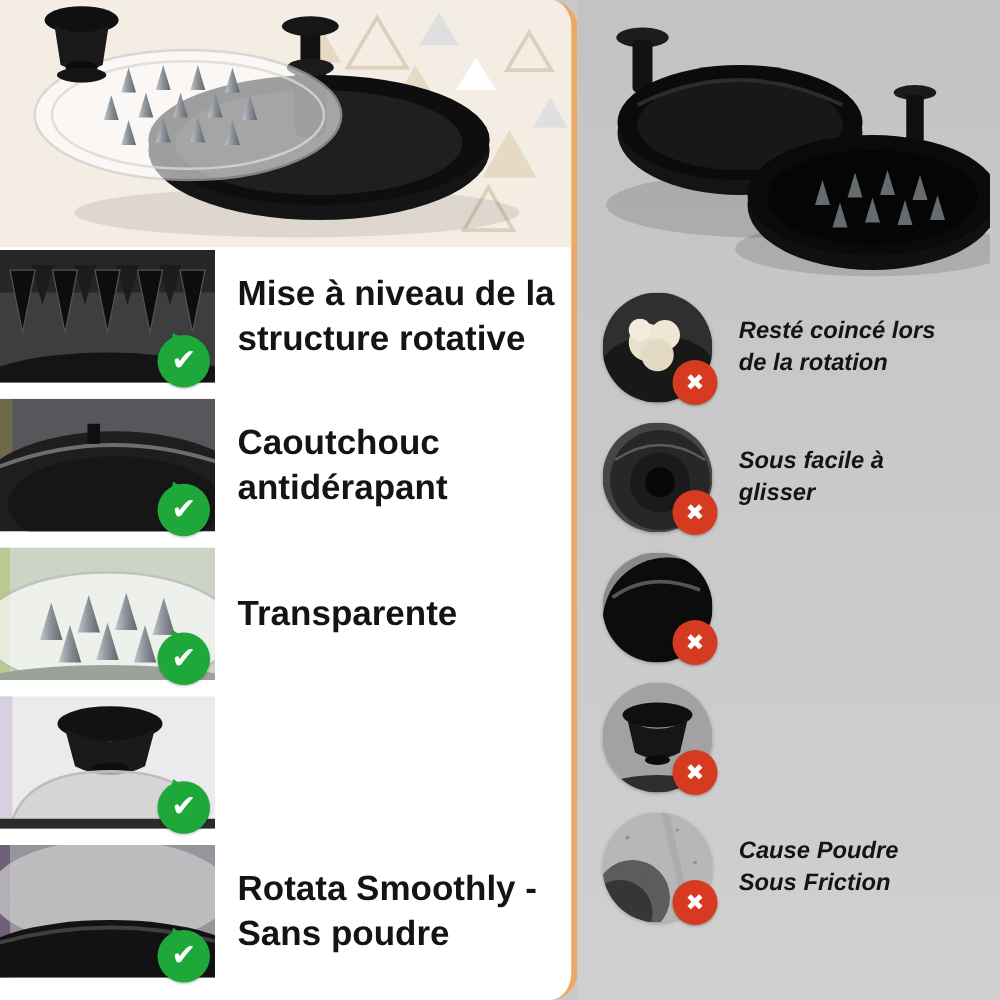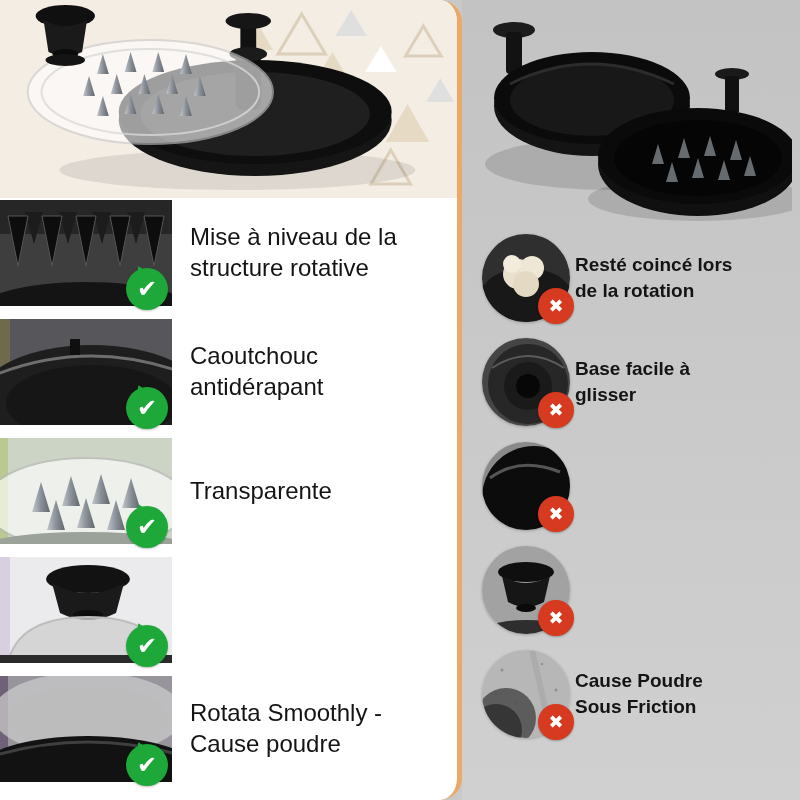--- a/index.html
+++ b/index.html
@@ -38,21 +38,21 @@
     box-shadow: 0 1px 2px rgba(0,0,0,.25);
   }
   .badge-check::after {
     content: ""; position: absolute; top: -8px; left: 7px;
     border: 6px solid transparent;
     border-bottom: 9px solid var(--check-green, #1fa83a);
     transform: rotate(-24deg);
   }
   .feature-text {
     margin: 0 0 0 18px; width: 258px;
-    font-size: 24px; font-weight: 400; line-height: 1.28;
+    font-size: 28px; font-weight: 700; line-height: 1.28;
     color: var(--text-dark, #131313);
     white-space: pre-line;
   }
 
   
   .panel-right {
     flex: 1; display: flex; flex-direction: column;
     background: linear-gradient(180deg, #c3c3c3, #d0d0d0);
   }
   .hero-right { height: 228px; flex: none; padding: 14px 8px 0 8px; }
@@ -61,24 +61,25 @@
   .defect-row { display: flex; align-items: center; margin-bottom: 16px; }
   .round-thumb { position: relative; width: 88px; height: 88px; flex: none; }
   .round-thumb .photo { width: 88px; height: 88px; border-radius: 50%; overflow: hidden; box-shadow: 0 1px 3px rgba(0,0,0,.25); }
   .photo svg { display: block; width: 100%; height: 100%; }
   .badge-cross {
     width: 36px; height: 36px; right: -4px; bottom: -2px;
     background: var(--cross-red, #d63a20); font-size: 18px;
     box-shadow: 0 1px 2px rgba(0,0,0,.3);
   }
   .defect-text {
-    margin: 0 0 0 5px; width: 196px;
+    margin: 0 0 0 21px; width: 196px;
     font-size: 19px; font-weight: 600; line-height: 1.35;
     color: var(--text-dark, #161616);
     white-space: pre-line;
+    font-style: italic;
   }
 </style>
 </head>
 <body>
 
 <svg width="0" height="0" style="position:absolute" aria-hidden="true">
   <defs>
     <path id="spike-up" d="M0 0 L6 -20 L12 0 Z"></path>
     <linearGradient id="metal" x1="0" y1="0" x2="1" y2="0">
       <stop offset="0" stop-color="#c2c7cd"></stop>
@@ -238,21 +239,21 @@
             <rect width="172" height="106" fill="#97959b"></rect>
             <rect width="8" height="106" fill="#6f6278"></rect>
             <ellipse cx="88" cy="38" rx="96" ry="42" fill="#c9c9c9" opacity="0.75"></ellipse>
             <ellipse cx="88" cy="42" rx="80" ry="32" fill="#bdbdbd" opacity="0.6"></ellipse>
             <ellipse cx="88" cy="96" rx="112" ry="36" fill="#121212"></ellipse>
             <path d="M-20 84 q108 -36 216 0" stroke="#3f3f3f" stroke-width="3" fill="none"></path>
           </svg>
           <span class="badge badge-check">✔</span>
         </div>
         <p class="feature-text">Rotata Smoothly -
-Cause poudre</p>
+Sans poudre</p>
       </div>
 
     </div>
   </section>
 
   <section class="panel-right">
 
     <div class="hero-right">
       <svg viewBox="0 0 322 214" preserveAspectRatio="none">
         <ellipse cx="140" cy="150" rx="125" ry="26" fill="#000000" opacity="0.13"></ellipse>
@@ -309,21 +310,21 @@
             <svg viewBox="0 0 88 88">
               <rect width="88" height="88" fill="#454545"></rect>
               <circle cx="46" cy="46" r="40" fill="#272727"></circle>
               <circle cx="46" cy="48" r="24" fill="#1a1a1a"></circle>
               <circle cx="46" cy="48" r="12" fill="#070707"></circle>
               <path d="M10 30 q36 -24 72 0" stroke="#5c5c5c" stroke-width="2" fill="none"></path>
             </svg>
           </div>
           <span class="badge badge-cross">✖</span>
         </div>
-        <p class="defect-text">Base facile à
+        <p class="defect-text">Sous facile à
 glisser</p>
       </div>
 
       <div class="defect-row">
         <div class="round-thumb">
           <div class="photo">
             <svg viewBox="0 0 88 88">
               <rect width="88" height="88" fill="#8a8a8a"></rect>
               <circle cx="52" cy="56" r="52" fill="#0c0c0c"></circle>
               <path d="M8 36 q30 -22 70 -6" stroke="#9e9e9e" stroke-width="3" fill="none" opacity="0.5"></path>

